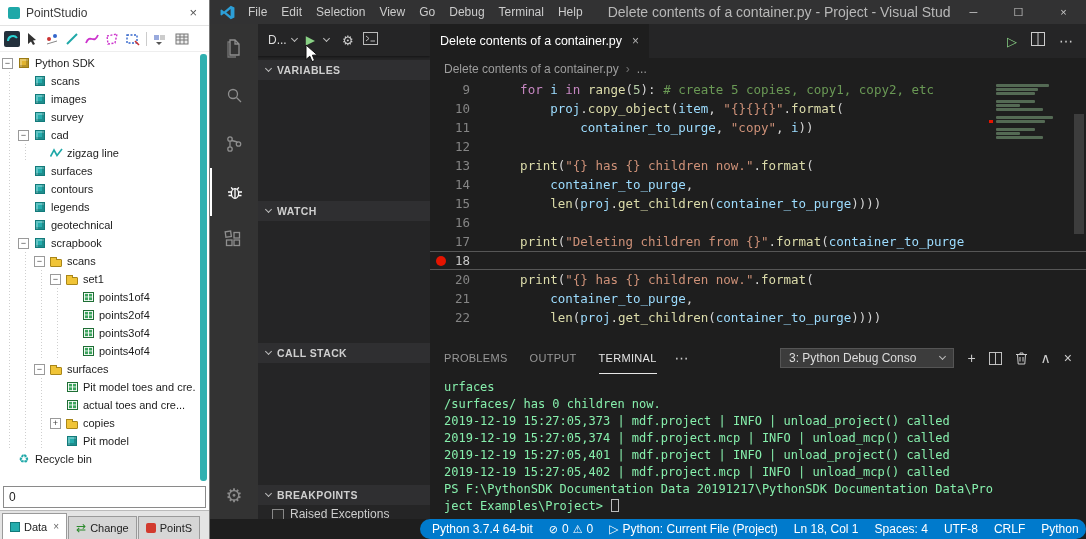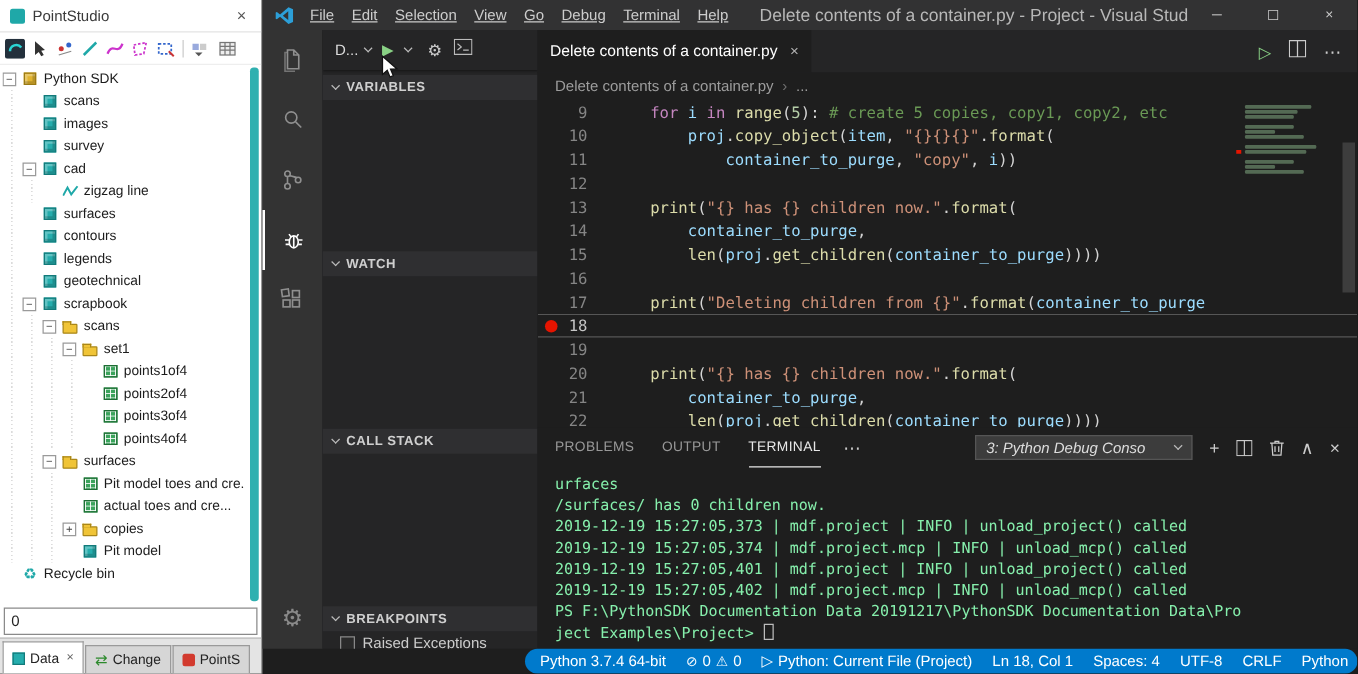--- a/index.html
+++ b/index.html
@@ -35,21 +35,21 @@
 .ps-tab.active{background:#fff;height:26px;}
 .ps-tab .tclose{font-size:10px;color:#666;margin-left:2px;}
 .tabicon-data{width:10px;height:10px;background:#25ADAD;border:1px solid #127a7a;flex:none;}
 .tabicon-change{color:#2c8a2c;font-size:12px;line-height:10px;flex:none;}
 .tabicon-points{width:10px;height:10px;background:#D23A2E;border-radius:2px;flex:none;}
 
 
 .vsc{position:absolute;top:0;left:210px;width:876px;height:539px;background:#1e1e1e;color:#ccc;}
 .vsc-titlebar{position:relative;height:24px;background:#323233;display:flex;align-items:center;}
 .vsc-logo{margin:0 6px 0 10px;display:flex;flex:none;}
-.menubar{display:flex;flex:none;text-decoration:underline;}
+.menubar{display:flex;flex:none;}
 .menu-item{padding:0 7px;font-size:12px;color:#ccc;}
 .vsc-title{margin-left:18px;font-size:14px;color:#b8b8b8;white-space:nowrap;overflow:hidden;flex:1;text-align:right;}
 .win-controls{display:flex;flex:none;}
 .win-btn{width:45px;height:24px;display:flex;align-items:center;justify-content:center;font-size:11px;color:#ccc;}
 .activity{position:absolute;left:0;top:24px;width:48px;bottom:20px;background:#333;}
 .act{height:48px;display:flex;align-items:center;justify-content:center;}
 .act.active{border-left:2px solid #fff;}
 .act-gear{position:absolute;left:0;bottom:2px;width:48px;height:44px;display:flex;align-items:center;justify-content:center;font-size:19px;color:#8a8a8a;}
 .sidebar{position:absolute;left:48px;top:24px;width:172px;bottom:20px;background:#252526;color:#ccc;overflow:hidden;}
 .dbg-toolbar{height:32px;display:flex;align-items:center;gap:9px;padding:0 10px;box-shadow:0 1px 2px rgba(0,0,0,.45);}
@@ -82,21 +82,21 @@
 .mm-line{height:3px;background:rgba(130,170,130,.55);border-radius:1px;position:relative;}
 .mm-line.mm-bp::before{content:"";position:absolute;left:-7px;top:0;width:4px;height:3px;background:#E51400;}
 .vscroll{position:absolute;top:0;right:0;width:14px;height:100%;}
 .vscroll .thumb{position:absolute;top:34px;left:2px;width:10px;height:120px;background:rgba(121,121,121,.35);}
 .panel{position:absolute;left:220px;right:0;top:342px;bottom:20px;background:#1e1e1e;overflow:hidden;}
 .panel-hdr{height:32px;display:flex;align-items:center;gap:18px;padding:0 14px;text-align:center;}
 .ptabs{display:flex;gap:22px;}
 .ptab{font-size:11px;color:#989898;letter-spacing:.3px;height:32px;display:flex;align-items:center;}
 .ptab.active{color:#e7e7e7;box-shadow:inset 0 -1px 0 #e7e7e7;}
 .panel-right{margin-left:auto;display:flex;align-items:center;gap:13px;color:#ccc;}
-.term-select{display:flex;align-items:center;gap:24px;background:#3c3c3c;border:1px solid #555;padding:2px 8px;font-size:12px;color:#ddd;white-space:nowrap;font-style:italic;}
+.term-select{display:flex;align-items:center;gap:24px;background:#3c3c3c;border:1px solid #555;padding:2px 8px;font-size:12px;color:#ddd;white-space:nowrap;}
 .picon{font-size:14px;color:#ccc;display:flex;align-items:center;}
 .terminal{padding:5px 0 0 14px;font:12px/17px "DejaVu Sans Mono",monospace;color:#86efac;}
 .tline{white-space:pre;}
 .tcursor{display:inline-block;width:8px;height:13px;border:1px solid #bbb;vertical-align:-2px;margin-left:1px;}
 .statusbar{position:absolute;left:210px;right:0;bottom:0;height:20px;display:flex;align-items:center;gap:16px;padding:0 10px 0 12px;color:#fff;font-size:12px;background:#007ACC;border-radius:10px;}
 .sb-item{display:flex;align-items:center;gap:4px;white-space:nowrap;}
 .sb-right{margin-left:auto;display:flex;align-items:center;gap:16px;}
 .sb-ico{font-size:11px;}
 .mouse{position:absolute;left:305px;top:44px;z-index:50;}
 </style>
@@ -524,21 +524,20 @@
             <div class="cline"><span class="gutter">9</span><span class="ctext"><span class="tk-p">    </span><span class="tk-kw">for</span><span class="tk-p"> </span><span class="tk-v">i</span><span class="tk-p"> </span><span class="tk-kw">in</span><span class="tk-p"> </span><span class="tk-fn">range</span><span class="tk-p">(</span><span class="tk-num">5</span><span class="tk-p">):</span><span class="tk-cm"> # create 5 copies, copy1, copy2, etc</span></span></div>
             <div class="cline"><span class="gutter">10</span><span class="ctext"><span class="tk-p">        </span><span class="tk-v">proj</span><span class="tk-p">.</span><span class="tk-fn">copy_object</span><span class="tk-p">(</span><span class="tk-v">item</span><span class="tk-p">, </span><span class="tk-str">"{}{}{}"</span><span class="tk-p">.</span><span class="tk-fn">format</span><span class="tk-p">(</span></span></div>
             <div class="cline"><span class="gutter">11</span><span class="ctext"><span class="tk-p">            </span><span class="tk-v">container_to_purge</span><span class="tk-p">, </span><span class="tk-str">"copy"</span><span class="tk-p">, </span><span class="tk-v">i</span><span class="tk-p">))</span></span></div>
             <div class="cline"><span class="gutter">12</span><span class="ctext"></span></div>
             <div class="cline"><span class="gutter">13</span><span class="ctext"><span class="tk-p">    </span><span class="tk-fn">print</span><span class="tk-p">(</span><span class="tk-str">"{} has {} children now."</span><span class="tk-p">.</span><span class="tk-fn">format</span><span class="tk-p">(</span></span></div>
             <div class="cline"><span class="gutter">14</span><span class="ctext"><span class="tk-p">        </span><span class="tk-v">container_to_purge</span><span class="tk-p">,</span></span></div>
             <div class="cline"><span class="gutter">15</span><span class="ctext"><span class="tk-p">        </span><span class="tk-fn">len</span><span class="tk-p">(</span><span class="tk-v">proj</span><span class="tk-p">.</span><span class="tk-fn">get_children</span><span class="tk-p">(</span><span class="tk-v">container_to_purge</span><span class="tk-p">))))</span></span></div>
             <div class="cline"><span class="gutter">16</span><span class="ctext"></span></div>
             <div class="cline"><span class="gutter">17</span><span class="ctext"><span class="tk-p">    </span><span class="tk-fn">print</span><span class="tk-p">(</span><span class="tk-str">"Deleting children from {}"</span><span class="tk-p">.</span><span class="tk-fn">format</span><span class="tk-p">(</span><span class="tk-v">container_to_purge</span></span></div>
             <div class="cline current"><span class="gutter">18<span class="bp"></span></span></div>
-            <div class="cline"><span class="gutter">19</span><span class="ctext"></span></div>
             <div class="cline"><span class="gutter">20</span><span class="ctext"><span class="tk-p">    </span><span class="tk-fn">print</span><span class="tk-p">(</span><span class="tk-str">"{} has {} children now."</span><span class="tk-p">.</span><span class="tk-fn">format</span><span class="tk-p">(</span></span></div>
             <div class="cline"><span class="gutter">21</span><span class="ctext"><span class="tk-p">        </span><span class="tk-v">container_to_purge</span><span class="tk-p">,</span></span></div>
             <div class="cline"><span class="gutter">22</span><span class="ctext"><span class="tk-p">        </span><span class="tk-fn">len</span><span class="tk-p">(</span><span class="tk-v">proj</span><span class="tk-p">.</span><span class="tk-fn">get_children</span><span class="tk-p">(</span><span class="tk-v">container_to_purge</span><span class="tk-p">))))</span></span></div>
           </div>
         <div class="minimap">
             <div class="mm-line" style="width: 53.1px;"></div>
             <div class="mm-line" style="width: 42.3px;"></div>
             <div class="mm-line" style="width: 38.7px;"></div>
             <div class="mm-line" style="width: 0px; background: transparent;"></div>
             <div class="mm-line" style="width: 38.7px;"></div>

